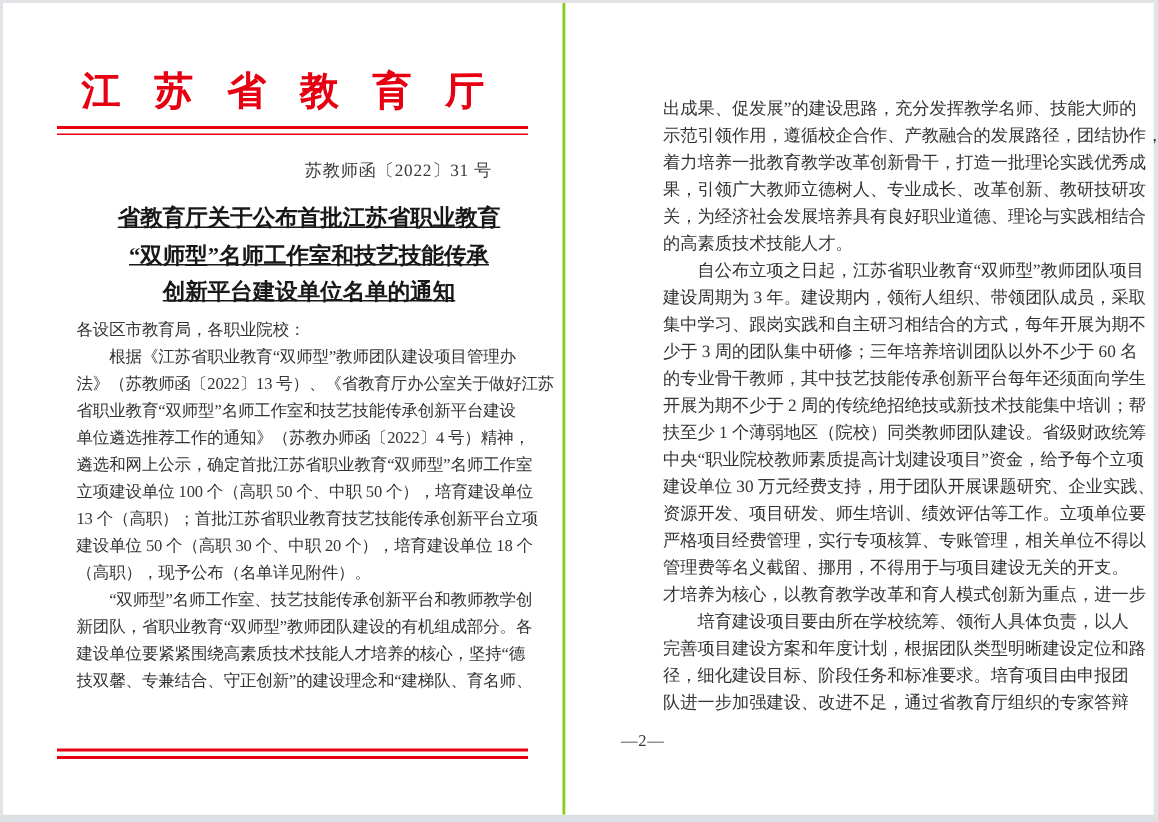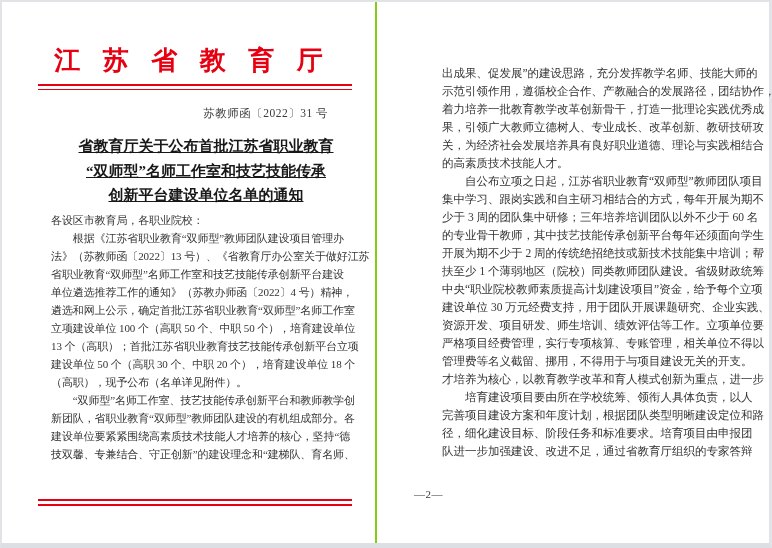--- a/index.html
+++ b/index.html
@@ -111,20 +111,21 @@
 
   <div class="page page-right">
     <div class="body body-right">
         <div class="body-line">出成果、促发展”的建设思路，充分发挥教学名师、技能大师的</div>
         <div class="body-line">示范引领作用，遵循校企合作、产教融合的发展路径，团结协作，</div>
         <div class="body-line">着力培养一批教育教学改革创新骨干，打造一批理论实践优秀成</div>
         <div class="body-line">果，引领广大教师立德树人、专业成长、改革创新、教研技研攻</div>
         <div class="body-line">关，为经济社会发展培养具有良好职业道德、理论与实践相结合</div>
         <div class="body-line">的高素质技术技能人才。</div>
         <div class="body-line">　　自公布立项之日起，江苏省职业教育“双师型”教师团队项目</div>
+        <div class="body-line">建设周期为 3 年。建设期内，领衔人组织、带领团队成员，采取</div>
         <div class="body-line">集中学习、跟岗实践和自主研习相结合的方式，每年开展为期不</div>
         <div class="body-line">少于 3 周的团队集中研修；三年培养培训团队以外不少于 60 名</div>
         <div class="body-line">的专业骨干教师，其中技艺技能传承创新平台每年还须面向学生</div>
         <div class="body-line">开展为期不少于 2 周的传统绝招绝技或新技术技能集中培训；帮</div>
         <div class="body-line">扶至少 1 个薄弱地区（院校）同类教师团队建设。省级财政统筹</div>
         <div class="body-line">中央“职业院校教师素质提高计划建设项目”资金，给予每个立项</div>
         <div class="body-line">建设单位 30 万元经费支持，用于团队开展课题研究、企业实践、</div>
         <div class="body-line">资源开发、项目研发、师生培训、绩效评估等工作。立项单位要</div>
         <div class="body-line">严格项目经费管理，实行专项核算、专账管理，相关单位不得以</div>
         <div class="body-line">管理费等名义截留、挪用，不得用于与项目建设无关的开支。</div>

